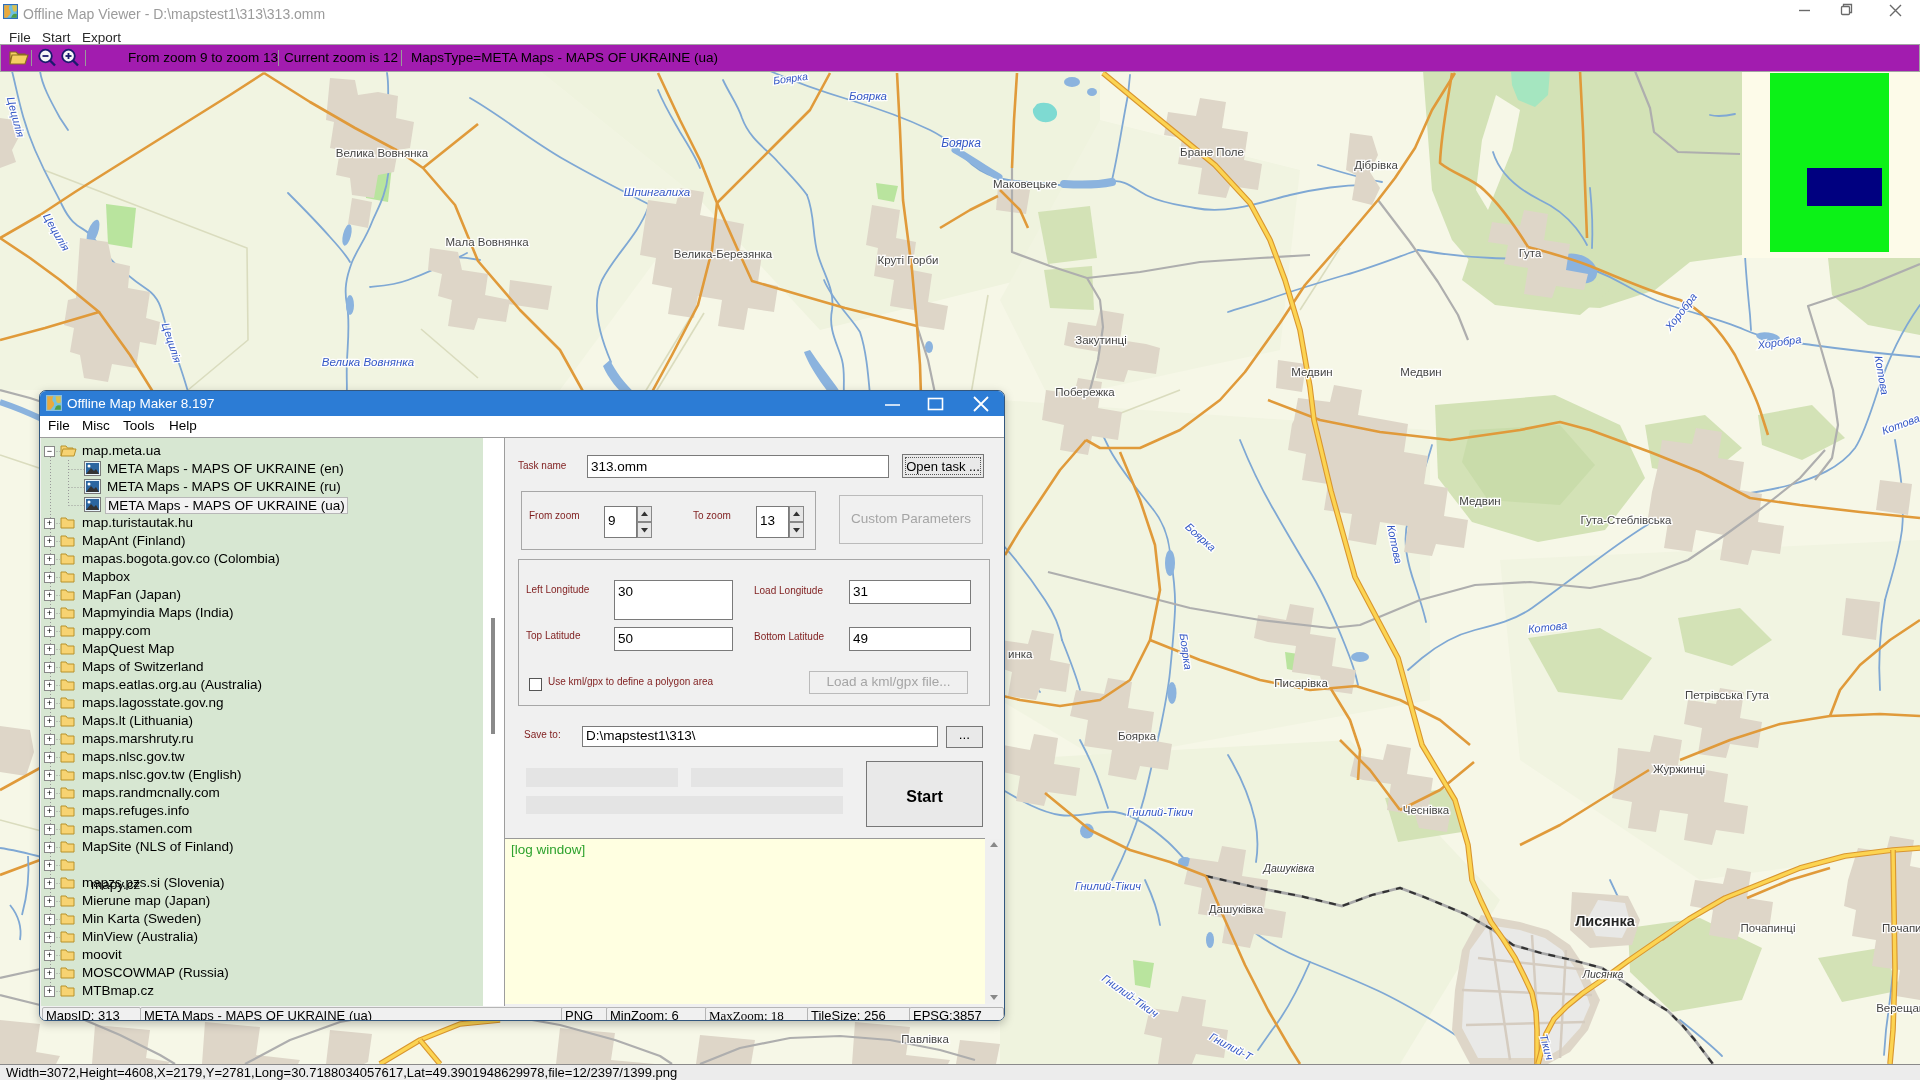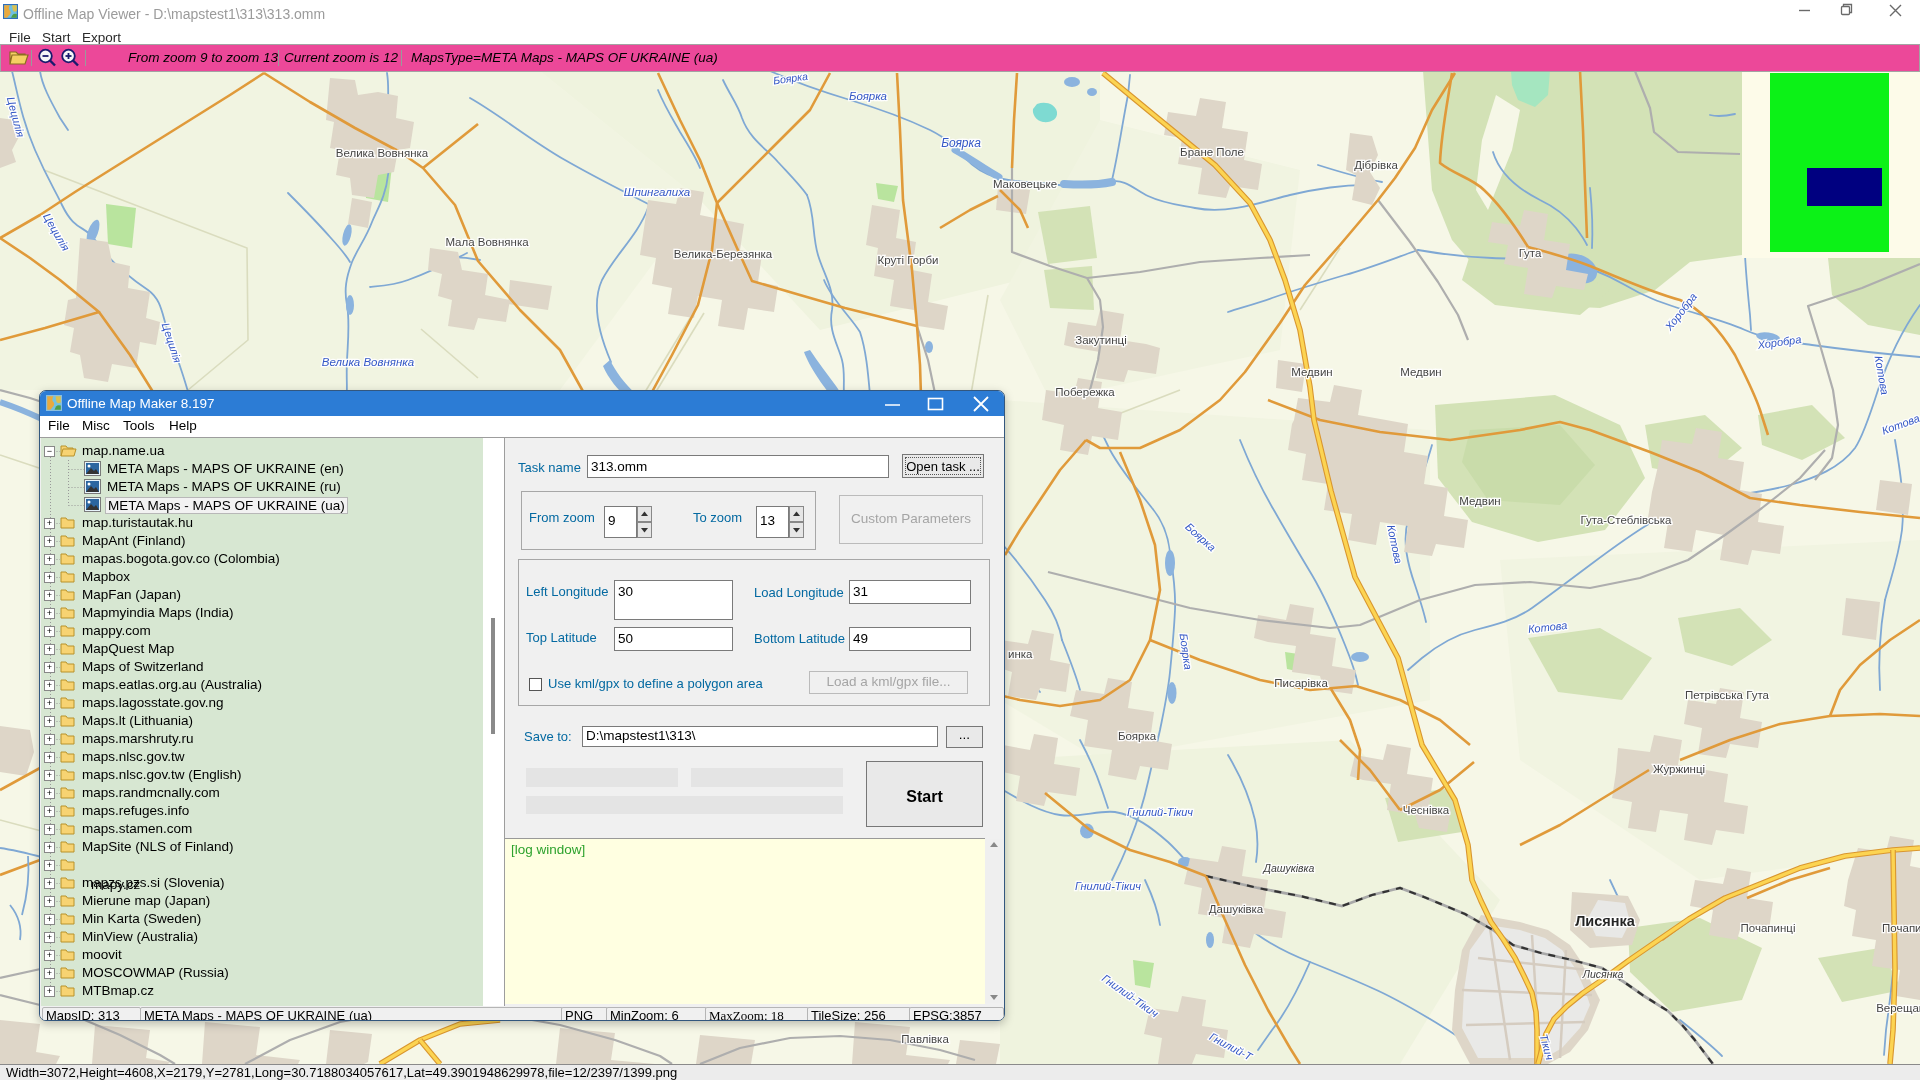--- a/index.html
+++ b/index.html
@@ -3,22 +3,22 @@
 <meta charset="utf-8">
 <style>
   html,body{margin:0;padding:0;width:1920px;height:1080px;overflow:hidden;
     font-family:"Liberation Sans",sans-serif;background:#fff;}
   #root{position:absolute;left:0;top:0;width:1920px;height:1080px;overflow:hidden;}
   
   #titlebar{position:absolute;left:0;top:0;width:1920px;height:30px;background:#ffffff;}
   #titletext{position:absolute;left:23px;top:6px;font-size:14px;color:#9b9b9b;}
   #menubar{position:absolute;left:0;top:30px;width:1920px;height:14px;background:#ffffff;
     font-size:13.5px;color:#2a2a2a;}
-  #toolbar{position:absolute;left:0;top:44px;width:1918px;height:26px;background:#ec4899;
-    border-top:1px solid #a3a3a3;border-bottom:1px solid #a3a3a3;border-left:1px solid #a3a3a3;border-right:1px solid #a3a3a3;font-style:italic;}
+  #toolbar{position:absolute;left:0;top:44px;width:1918px;height:26px;background:#a21caf;
+    border-top:1px solid #a3a3a3;border-bottom:1px solid #a3a3a3;border-left:1px solid #a3a3a3;border-right:1px solid #a3a3a3;}
   .tsep{position:absolute;top:5px;height:16px;width:1px;background:#9a9a9a;}
   .ttext{position:absolute;top:5px;font-size:13.5px;color:#000;}
   
   #map{position:absolute;left:0;top:71px;width:1920px;height:993px;}
   
   #statusbar{position:absolute;left:0;top:1064px;width:1920px;height:16px;background:#ececec;
     border-top:1px solid #8a8a8a;font-size:13px;color:#000;}
   #statusbar span{position:absolute;left:6px;top:0px;}
   
   #dlg{position:absolute;left:39px;top:390px;width:964px;height:629px;
@@ -36,21 +36,21 @@
     border-left:1px solid #9d9d9d;font-size:13.5px;color:#000;}
   #dlgstatus{position:absolute;left:0;top:616px;width:964px;height:13px;background:#f0f0f0;
     font-size:13px;}
   .fld{position:absolute;top:0;height:13px;border:1px solid #b5b5b5;border-radius:2px;background:#f0f0f0;padding-left:3px}
   .tb{position:absolute;background:#fff;border:1px solid #7a7a7a;font-size:13.5px;padding:3px 0 0 3px;box-sizing:border-box;white-space:nowrap;}
   .btn{position:absolute;background:#e9e9e9;border:1px solid #777;box-sizing:border-box;
     text-align:center;font-size:13.5px;color:#000;white-space:nowrap;}
   .btnd{position:absolute;background:#f0f0f0;border:1px solid #bbb;box-sizing:border-box;
     text-align:center;font-size:13.5px;color:#a5a5a5;white-space:nowrap;}
   .grp{position:absolute;border:1px solid #a7a7a7;}
-  .lbl{position:absolute;font-size:13px;color:#0369a1;white-space:nowrap;}
+  .lbl{position:absolute;font-size:10px;color:#7f1d1d;white-space:nowrap;}
   .pbar{position:absolute;background:#e4e4e4;}
 </style>
 </head>
 <body>
 <div id="root">
 
 <svg id="map" width="1920" height="993" viewBox="0 71 1920 993">
 <rect x="0" y="71" width="1920" height="993" fill="#f6f7e7"></rect>
 <polygon points="0,71 540,71 700,200 560,390 0,390" fill="#f1f4e1"></polygon>
 <polygon points="540,71 1100,71 1100,260 820,330 700,200" fill="#eff3de"></polygon>
@@ -443,21 +443,21 @@
 <line x1="9.5" y1="535.5" x2="19" y2="535.5"></line>
 <line x1="9.5" y1="553.5" x2="19" y2="553.5"></line>
 <line x1="27.5" y1="22" x2="27.5" y2="67.5"></line>
 </g>
         </svg>
 <div style="position:absolute;left:0;top:4px;width:442px;height:18px;">
           <span style="position:absolute;left:3px;top:4px;width:9px;height:9px;border:1px solid #888;background:#fff;font-size:9px;line-height:8px;text-align:center;color:#000;">−</span>
           <svg style="position:absolute;left:19px;top:1px" width="17" height="15">
             <path d="M1 13 L3 6 L16 6 L14 13 Z M1 13 L1 3 L6 3 L7.5 5 L13 5 L13 6" fill="#f7d372" stroke="#b8922a" stroke-width="1"></path>
           </svg>
-          <span style="position:absolute;left:41px;top:1px;">map.name.ua</span>
+          <span style="position:absolute;left:41px;top:1px;">map.meta.ua</span>
         </div>
 <div style="position:absolute;left:0;top:22px;width:442px;height:18px;">
           <svg style="position:absolute;left:43px;top:1px" width="17" height="15">
             <rect x="0.5" y="0.5" width="16" height="14" fill="#e8f4fb" stroke="#7a7a7a"></rect>
             <rect x="2" y="2" width="13" height="11" fill="#2b66a0"></rect>
             <path d="M2 13 L7 7 L10 10 L12 8 L15 13 Z" fill="#333"></path>
             <circle cx="5" cy="5" r="1.5" fill="#fff"></circle>
           </svg>
           <span style="position:absolute;left:64px;top:1px;padding:0 2px;">META Maps - MAPS OF UKRAINE (en)</span>
         </div>

